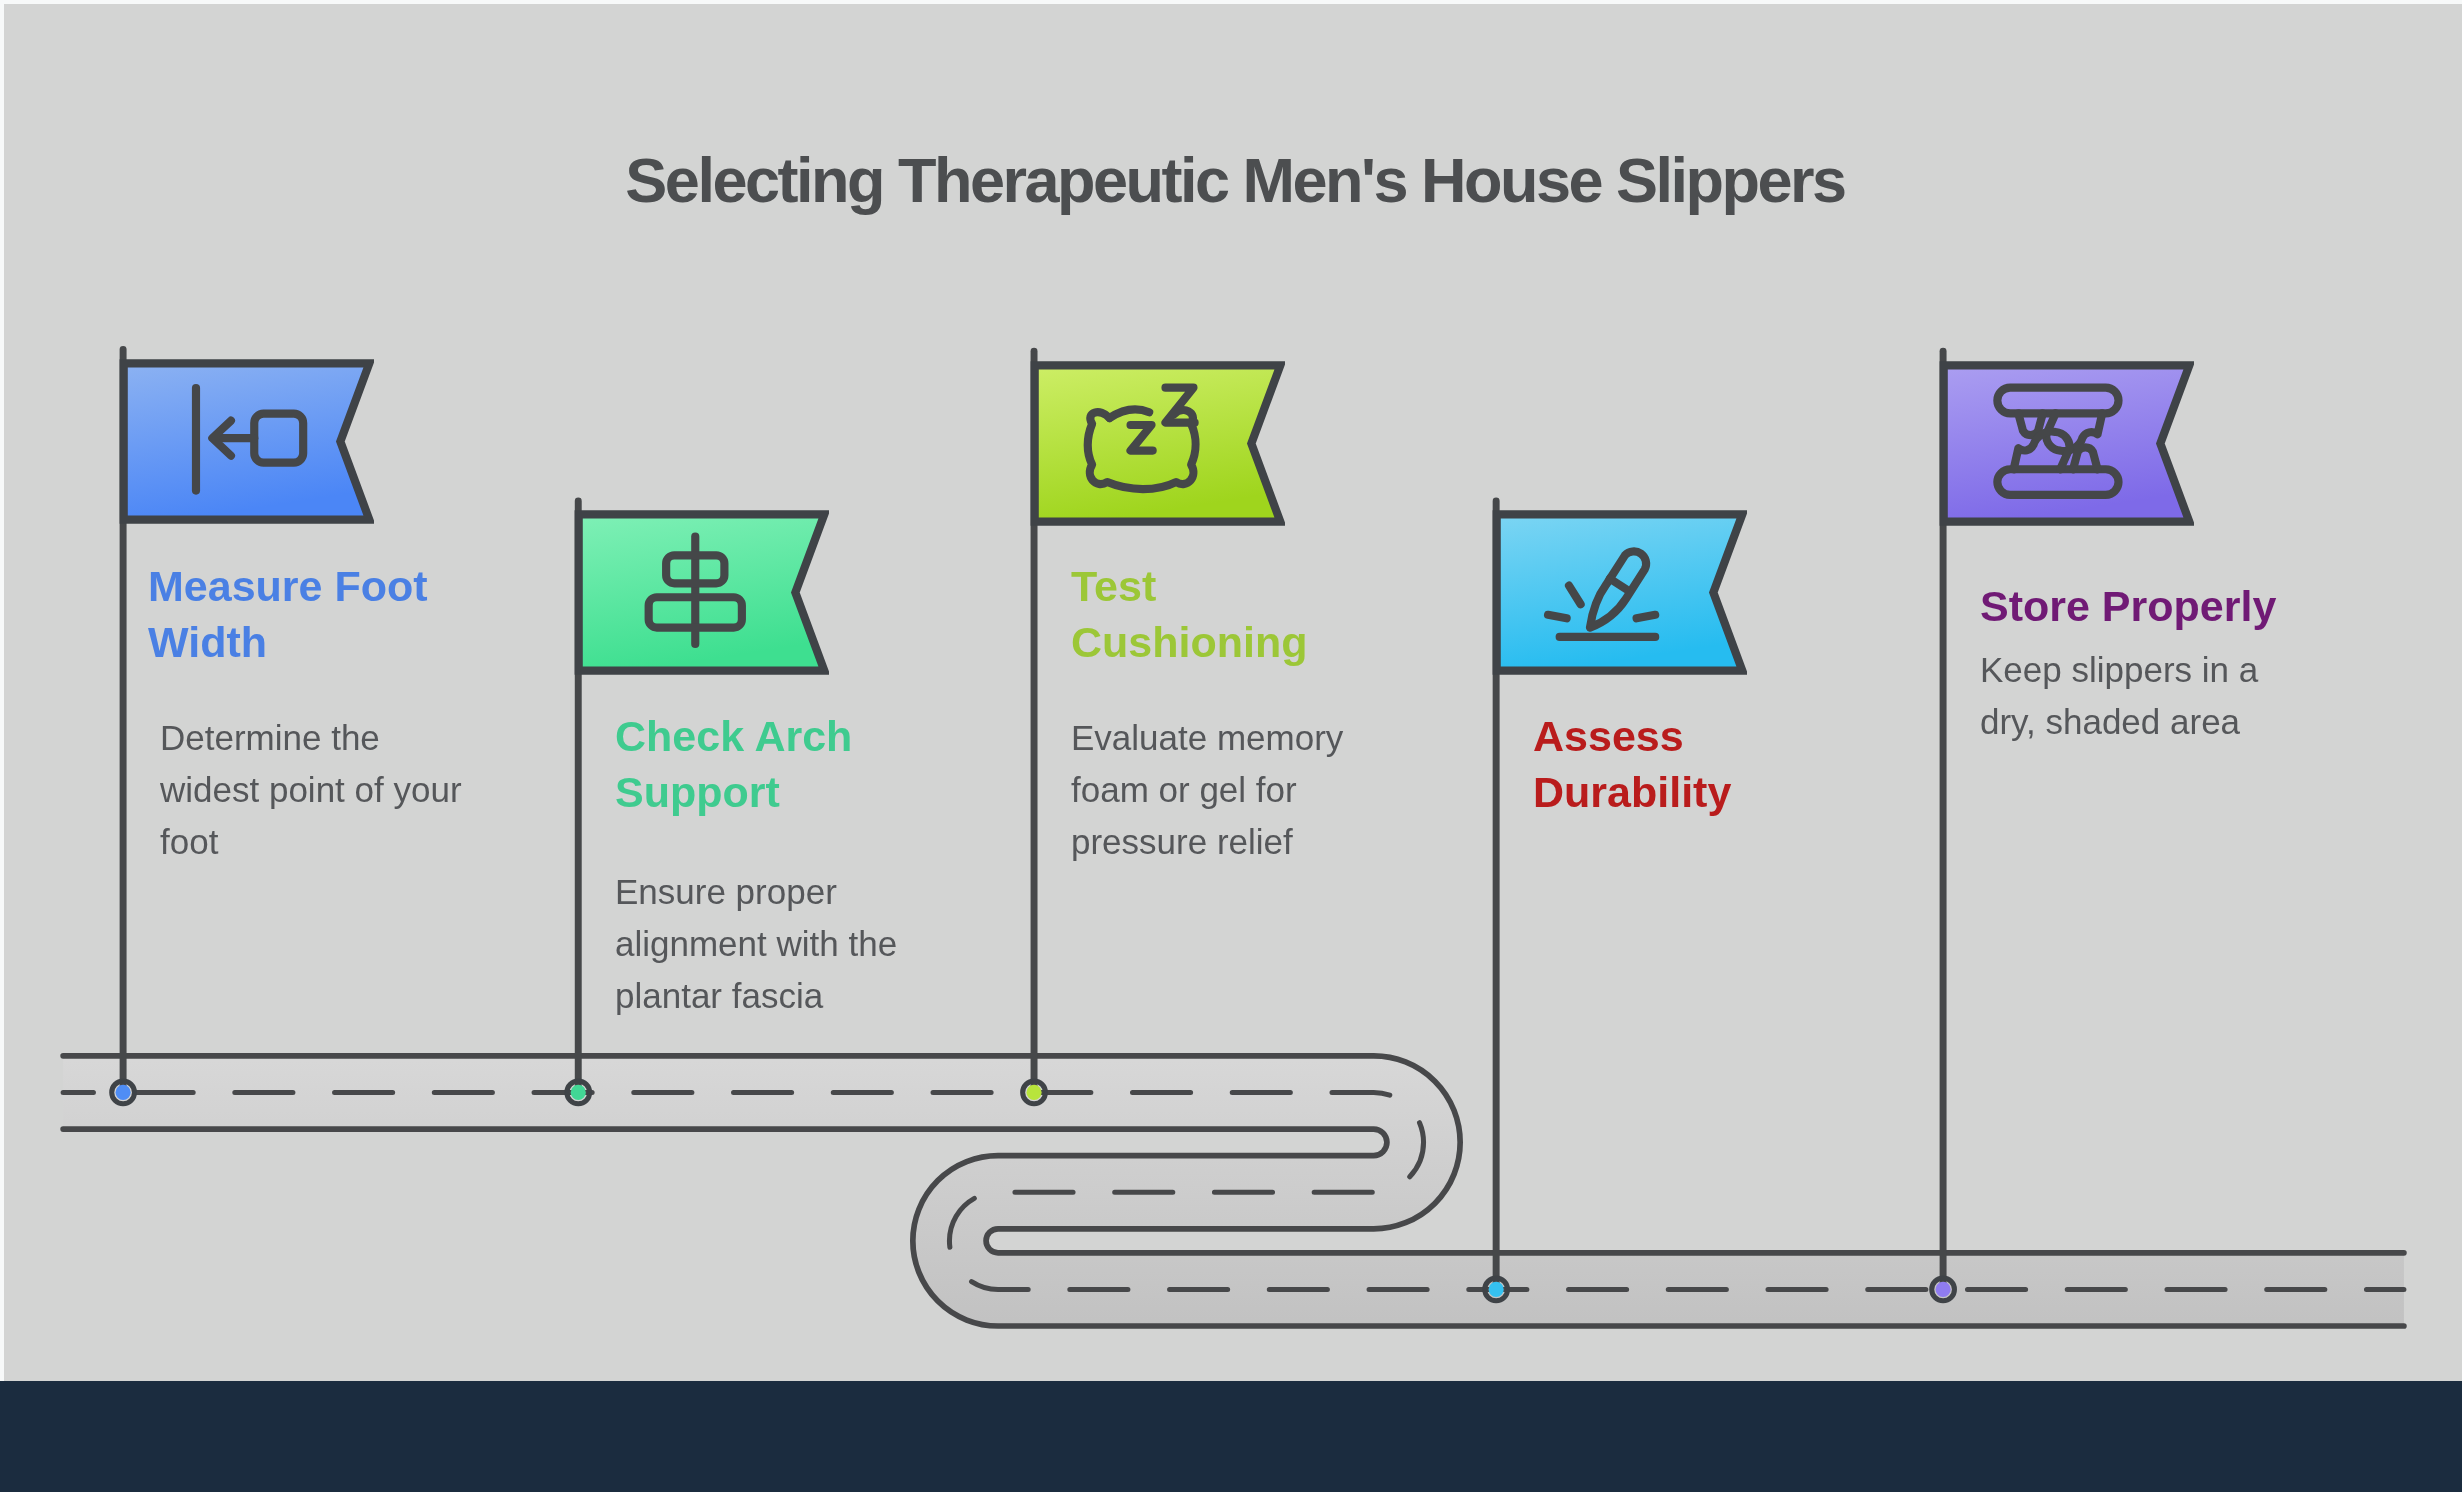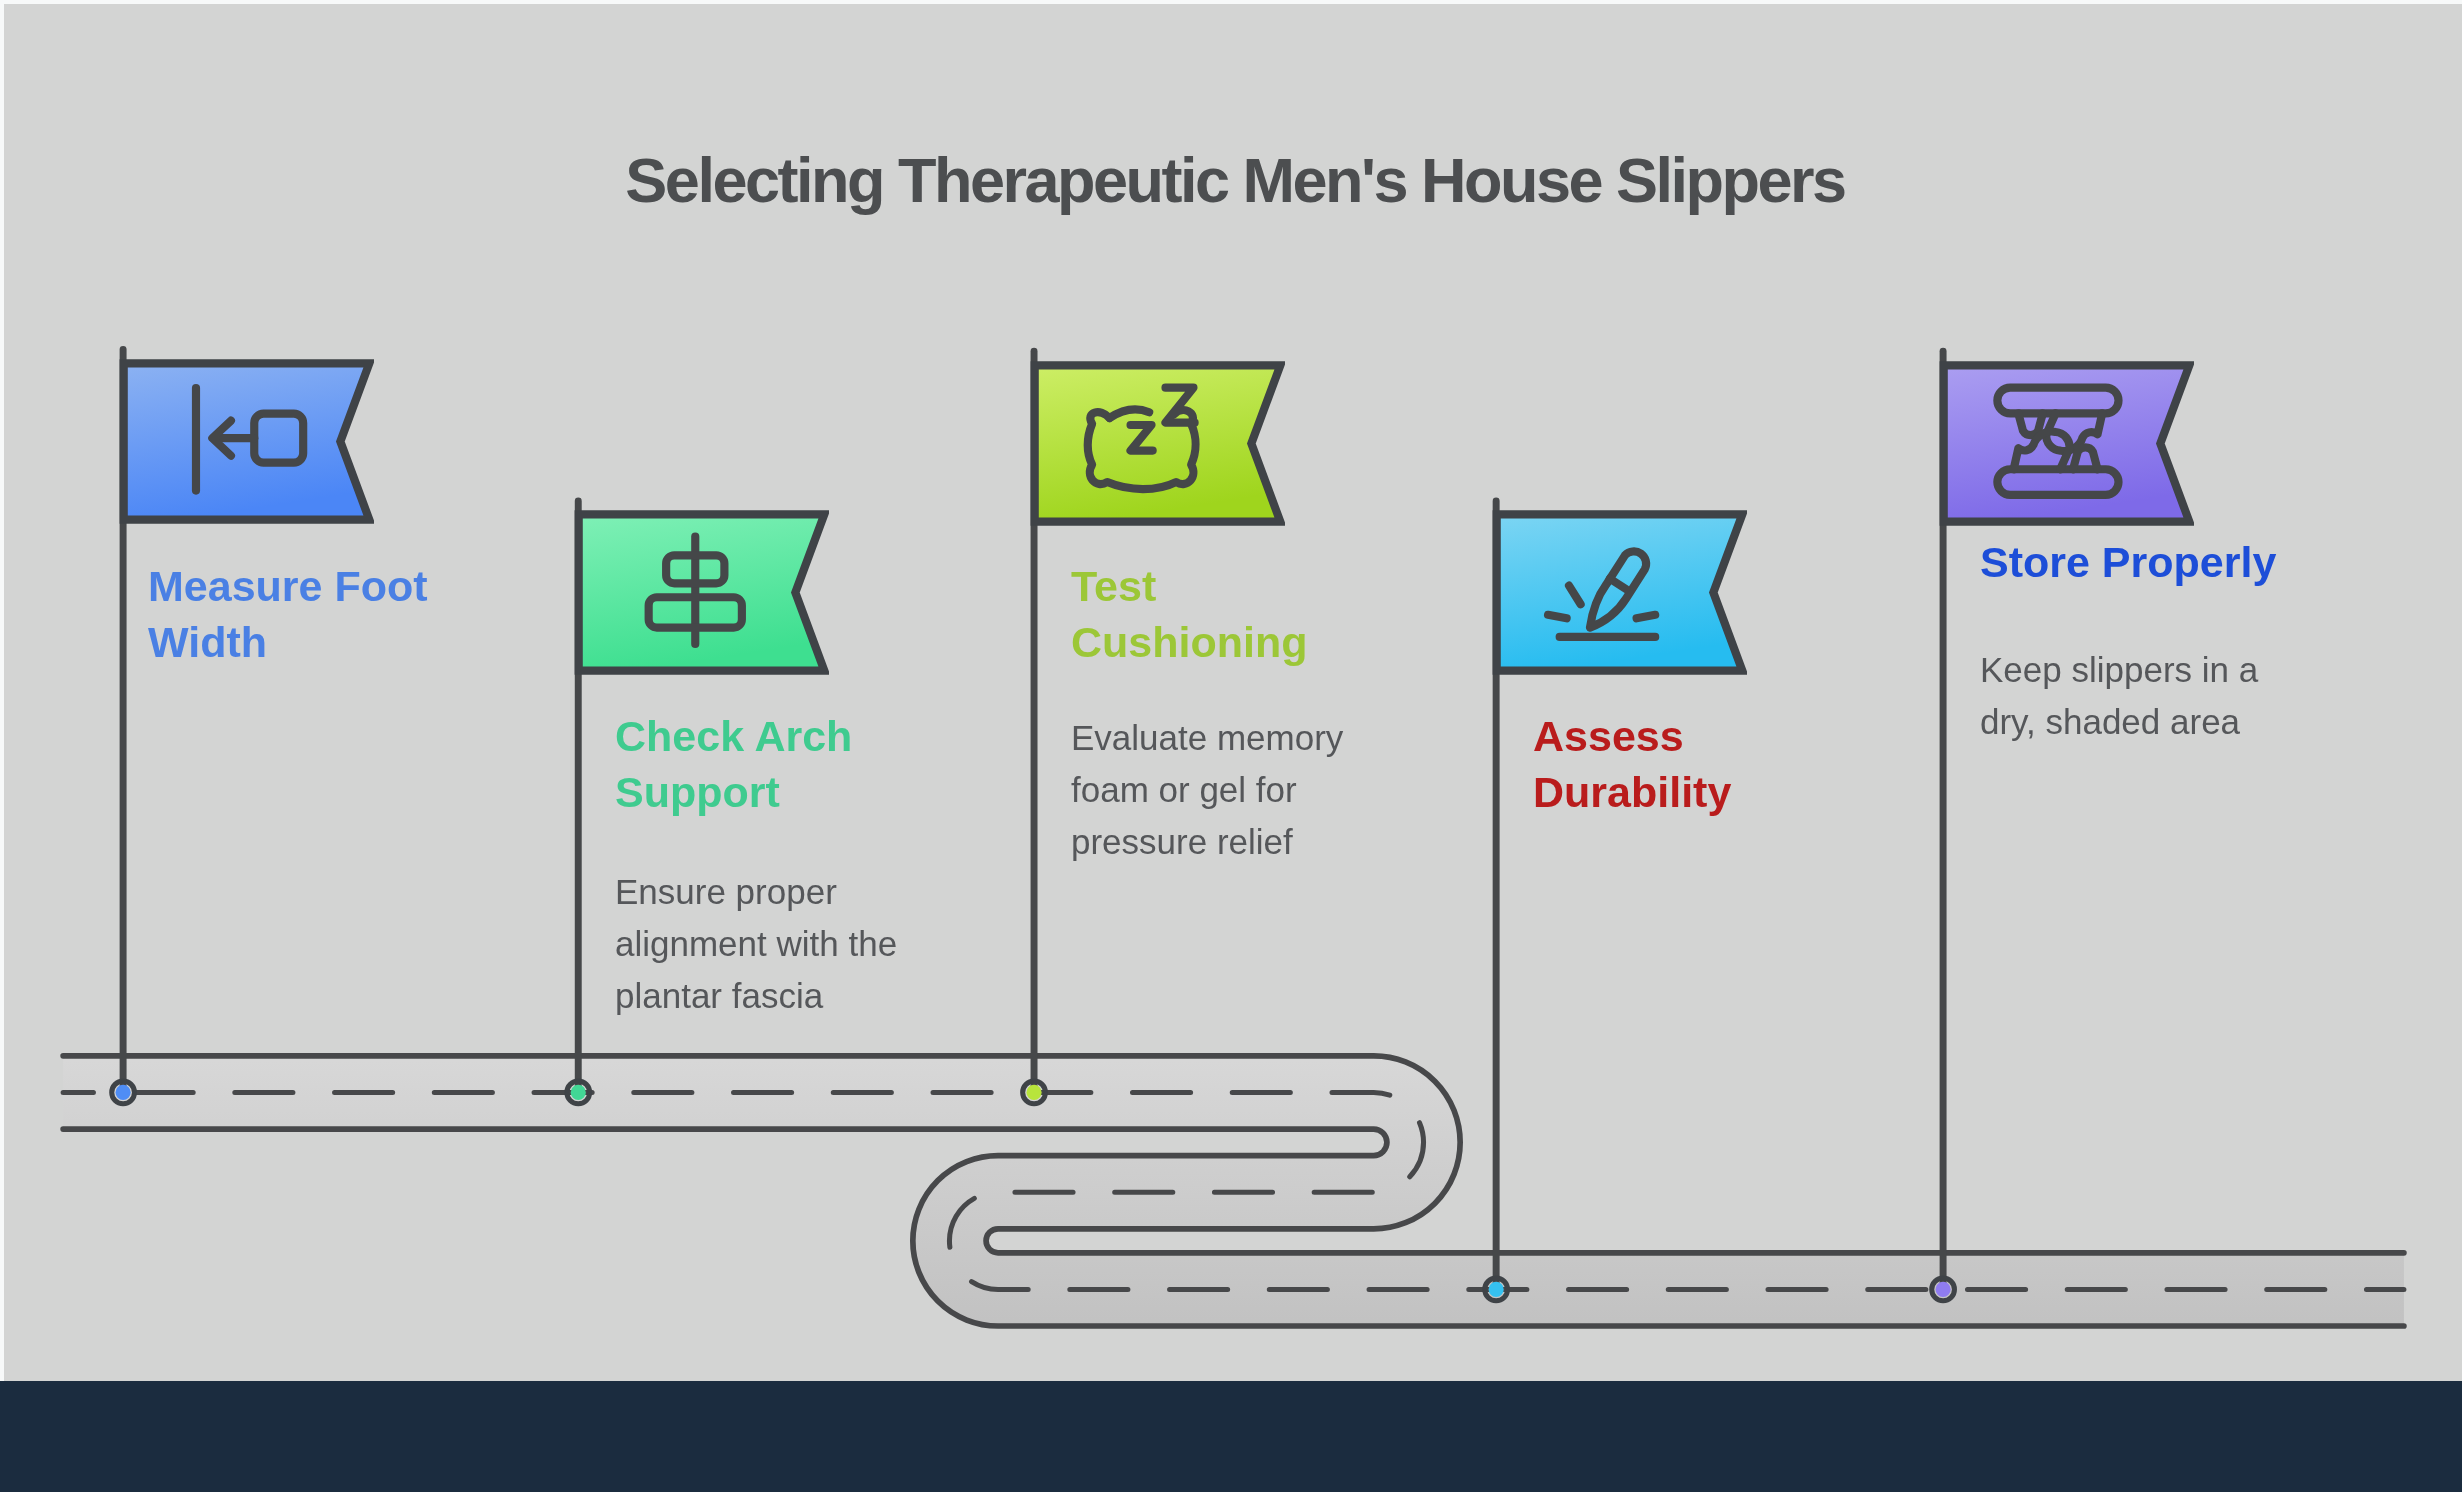--- a/index.html
+++ b/index.html
@@ -92,20 +92,23 @@
     <polygon class="flag-shape" fill="url(#fg0)" points="0,0 390,0 344,124 390,248 0,248"></polygon>
     <g class="icon" transform="translate(63,28) scale(1.85)">
       <line x1="28" y1="6" x2="28" y2="94"></line>
       <rect x="78" y="28" width="42" height="42" rx="8"></rect>
       <line x1="78" y1="49" x2="44" y2="49"></line>
       <polyline points="58,34 42,49 58,64"></polyline>
     </g>
   </svg>
   <div class="step-title" style="left: 148px; top: 558px; color: rgb(74, 128, 228);">Measure Foot
 Width</div>
+  <div class="step-desc" style="left:160px;top:712px">Determine the
+widest point of your
+foot</div>
 
   <svg class="flag" style="left:574px;top:510px" width="255" height="165" viewBox="-7 -7 404 262">
     <defs>
         <linearGradient id="fg1" x1="0" y1="0" x2="0.25" y2="1">
       <stop offset="0" stop-color="#7ff0b6"></stop>
       <stop offset="1" stop-color="#3edf90"></stop>
     </linearGradient>
       </defs>
     <polygon class="flag-shape" fill="url(#fg1)" points="0,0 390,0 344,124 390,248 0,248"></polygon>
     <g class="icon" transform="translate(63,28) scale(1.85)">
@@ -172,21 +175,21 @@
     <g class="icon" transform="translate(63,28) scale(1.85)">
       <rect x="12" y="4" width="104" height="22" rx="11"></rect>
       <rect x="12" y="74" width="104" height="22" rx="11"></rect>
       <g id="slipTop">
         <path d="M30,26 L34,41 A7.5,7.5 0 0 0 47,41 L51,26"></path>
         <path d="M62,26 L54,44 A13,13 0 0 0 66,58 C75,60 83,54 85,47 A8.5,8.5 0 0 1 98,44 L102,26"></path>
       </g>
       <use href="#slipTop" transform="rotate(180 64 50)"></use>
     </g>
   </svg>
-  <div class="step-title" style="left: 1980px; top: 534px; color: #1d4ed8;">Store Properly</div>
+  <div class="step-title" style="left: 1980px; top: 578px; color: #701a75;">Store Properly</div>
   <div class="step-desc" style="left:1980px;top:644px">Keep slippers in a
 dry, shaded area</div>
 
   <div class="main-title" style="color: rgb(76, 78, 80);">Selecting Therapeutic Men's House Slippers</div>
 
   <div class="footer-bar" style="background-color: rgb(27, 44, 63);"></div>
 
   <div class="edge-strip-top"></div>
   <div class="edge-strip-left"></div>
 

